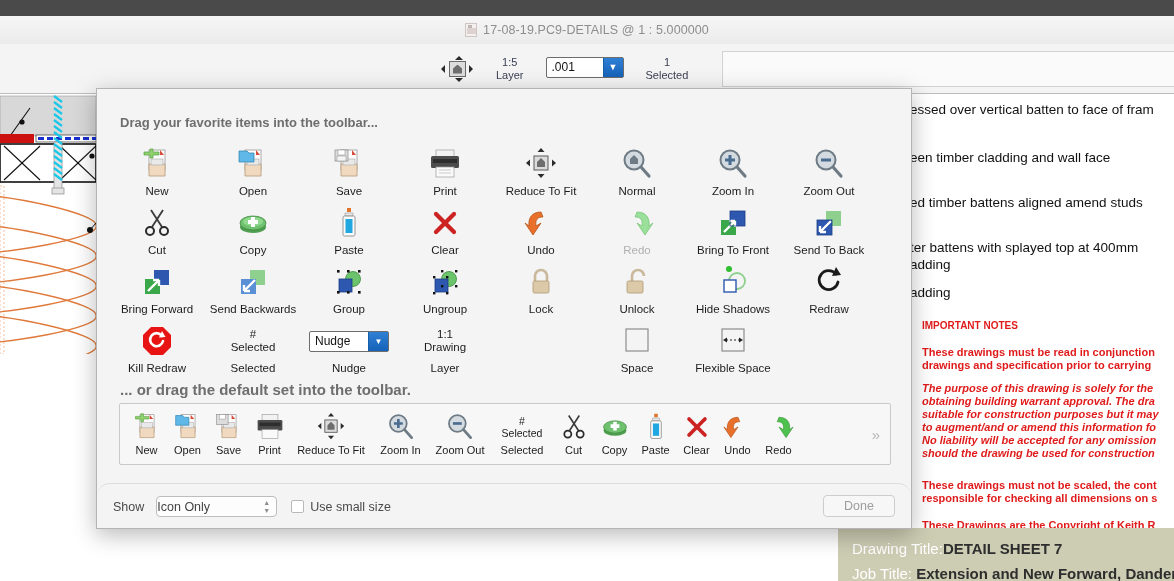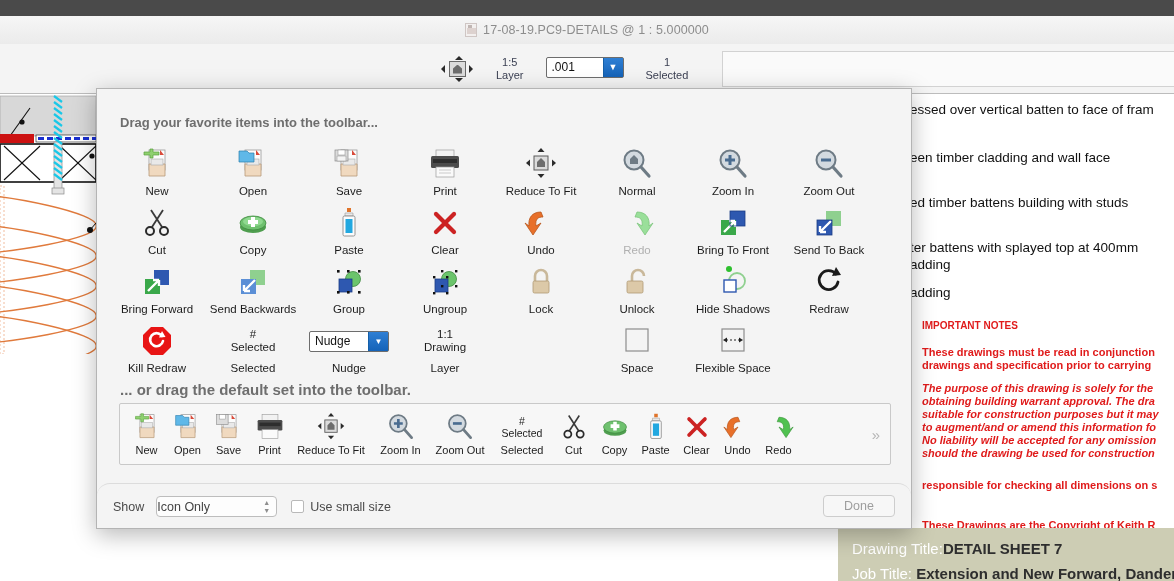--- a/index.html
+++ b/index.html
@@ -270,40 +270,41 @@
           <path d="M-40 160 C 10 160, 100 180, 96 192 C 100 204, 10 220, -40 220"></path>
           <path d="M-40 190 C 10 190, 100 210, 96 222 C 100 234, 10 250, -40 250"></path>
           <path d="M-40 220 C 10 220, 100 240, 96 252 C 100 264, 10 280, -40 280"></path>
         </g>
         <circle cx="90" cy="136" r="3" fill="#111"></circle>
         <line x1="90" y1="136" x2="96" y2="129" stroke="#111" stroke-width="1"></line>
       </svg>
 
       <div class="note-line" style="left:910px; top:8px;">essed over vertical batten to face of fram</div>
       <div class="note-line" style="left:910px; top:56px;">een timber cladding and wall face</div>
-      <div class="note-line" style="left:910px; top:101px;">ed timber battens building with studs</div>
+      <div class="note-line" style="left:910px; top:101px;">ed timber battens aligned amend studs</div>
       <div class="note-line" style="left:910px; top:146px;">ter battens with splayed top at 400mm</div>
       <div class="note-line" style="left:910px; top:163px;">adding</div>
       <div class="note-line" style="left:910px; top:191px;">adding</div>
 
       <div class="redhead" style="left:922px; top:226px;">IMPORTANT NOTES</div>
 
       <div class="redtxt" style="left:922px; top:252px;">
         <div>These drawings must be read in conjunction</div>
         <div>drawings and specification prior to carrying</div>
       </div>
       <div class="redtxt ital" style="left:922px; top:288px;">
         <div>The purpose of this drawing is solely for the</div>
         <div>obtaining building warrant approval. The dra</div>
         <div>suitable for construction purposes but it may</div>
         <div>to augment/and or amend this information fo</div>
         <div>No liability will be accepted for any omission</div>
         <div>should the drawing be used for construction</div>
       </div>
       <div class="redtxt" style="left:922px; top:385px;">
+        <div>These drawings must not be scaled, the cont</div>
         <div>responsible for checking all dimensions on s</div>
       </div>
       <div class="redtxt" style="left:922px; top:425px;">
         <div>These Drawings are the Copyright of  Keith R</div>
       </div>
     </div>
 
     <div class="titleblock" style="top:512px;">
       <div class="tb-row" style="left:14px; top:12px;">
         <span class="tb-lbl">Drawing Title:</span><span class="tb-val">DETAIL SHEET 7</span>

